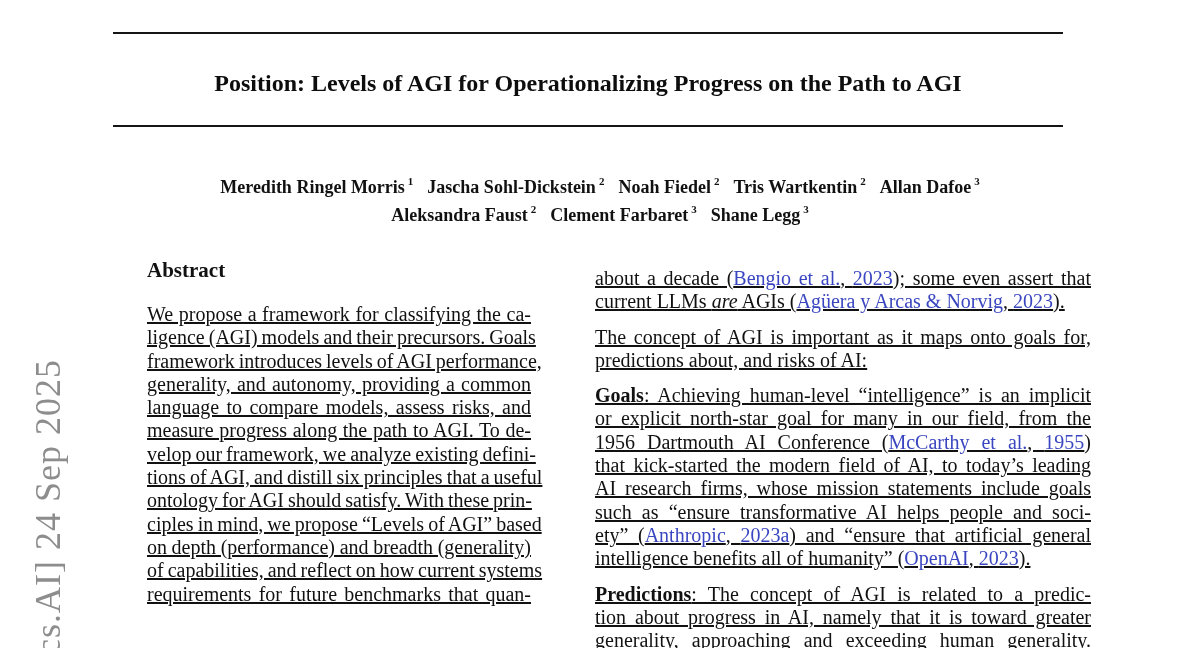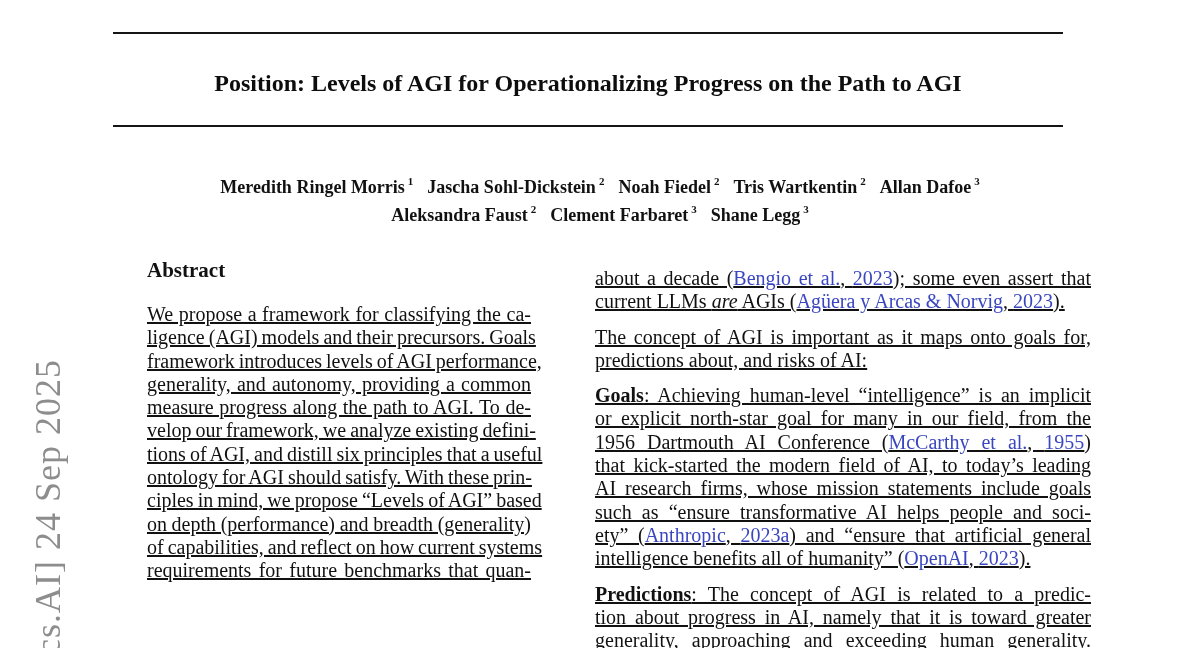--- a/index.html
+++ b/index.html
@@ -119,20 +119,21 @@
     <div class="author-line"><span class="author">Aleksandra Faust<sup>2</sup></span><span class="author">Clement Farbaret<sup>3</sup></span><span class="author">Shane Legg<sup>3</sup></span></div>
   </div>
 
   <div class="abstract-heading">Abstract</div>
 
   <div class="abstract-body" id="abstract-body">
       <div class="pline">We propose a framework for classifying the ca-</div>
       <div class="pline">ligence (AGI) models and their precursors. Goals</div>
       <div class="pline">framework introduces levels of AGI performance,</div>
       <div class="pline">generality, and autonomy, providing a common</div>
+      <div class="pline">language to compare models, assess risks, and</div>
       <div class="pline">measure progress along the path to AGI. To de-</div>
       <div class="pline">velop our framework, we analyze existing defini-</div>
       <div class="pline">tions of AGI, and distill six principles that a useful</div>
       <div class="pline">ontology for AGI should satisfy. With these prin-</div>
       <div class="pline">ciples in mind, we propose “Levels of AGI” based</div>
       <div class="pline">on depth (performance) and breadth (generality)</div>
       <div class="pline">of capabilities, and reflect on how current systems</div>
       <div class="pline">requirements for future benchmarks that quan-</div>
     </div>
 

